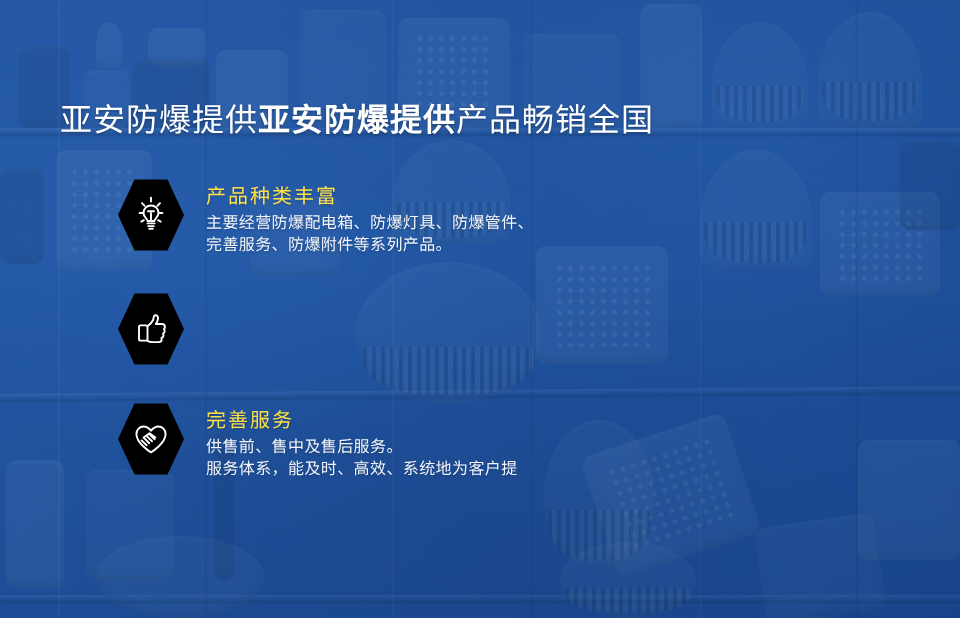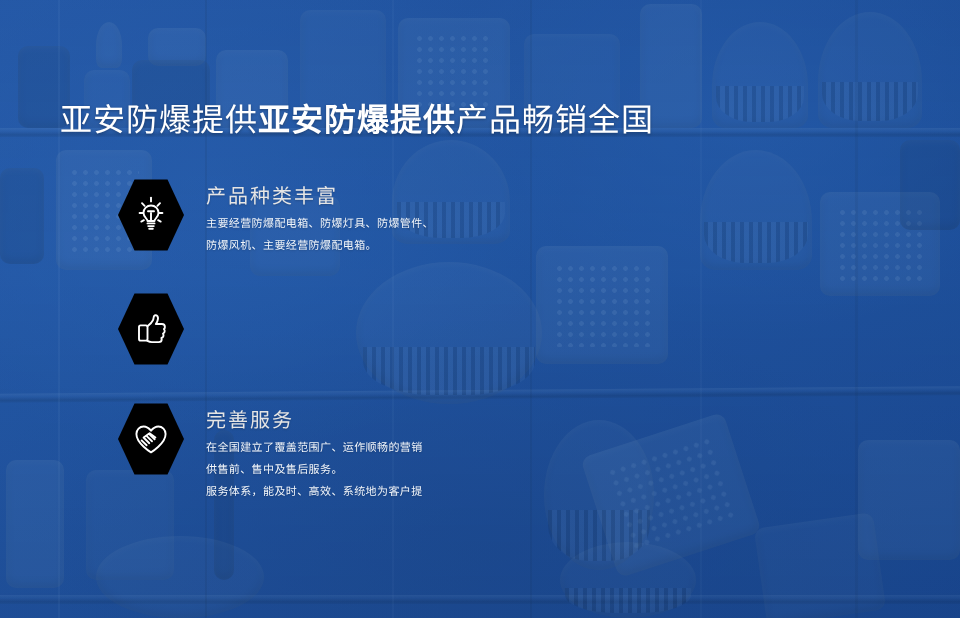--- a/index.html
+++ b/index.html
@@ -150,27 +150,27 @@
     margin-right: 22px;
   }
   .hex svg { display: block; }
 
   .feat-text { padding-top: 4px; }
 
   .feat-title {
     font-size: 20px;
     line-height: 28px;
     font-weight: 400;
-    color: #e5e5e5;
+    color: #fde047;
     letter-spacing: 2px;
     margin-bottom: 2px;
     text-shadow: 0 1px 2px rgba(0,0,0,.22);
   }
   .feat-desc {
-    font-size: 11px;
+    font-size: 16px;
     line-height: 22px;
     color: #f2f6fb;
     letter-spacing: .4px;
     text-shadow: 0 1px 2px rgba(0,0,0,.20);
   }
   .feat-desc div { white-space: nowrap; }
 </style>
 </head>
 <body>
 
@@ -244,21 +244,21 @@
               <line x1="26" y1="7.2" x2="23.4" y2="9.8"></line>
               <line x1="7.3" y1="25.6" x2="9.9" y2="24.2"></line>
               <line x1="26.7" y1="25.6" x2="24.1" y2="24.2"></line>
             </svg>
           </span>
         </div>
         <div class="feat-text">
           <div class="feat-title">产品种类丰富</div>
           <div class="feat-desc">
             <div>主要经营防爆配电箱、防爆灯具、防爆管件、</div>
-            <div>防爆风机、主要经营防爆配电箱。</div>
+            <div>完善服务、防爆附件等系列产品。</div>
           </div>
         </div>
       </div>
 
       <div class="feature">
         <div class="hex">
           <span>
             <svg width="34" height="34" viewBox="0 0 34 34" fill="none" stroke="#ffffff" stroke-width="1.9" stroke-linecap="round" stroke-linejoin="round">
               <path d="M13.5 14.2c1.8-1.3 4.5-3.6 5.5-6 .7-1.7.5-3.4 1.2-4.3.8-1 2.6-.7 3.3.4.8 1.2.5 3.3-.2 5-.4 1-1 2-1.5 2.7h6.1c1.7 0 3 1.3 3 2.9 0 .9-.4 1.7-1 2.2.5.5.8 1.2.8 2 0 1.2-.7 2.2-1.7 2.6.3.4.5 1 .5 1.6 0 1.3-.9 2.4-2.1 2.7.2.4.3.8.3 1.2 0 1.6-1.3 2.9-3 2.9h-6.8c-1.6 0-3.1-.4-4.4-1.2"></path>
               <rect x="5" y="13.4" width="8.5" height="15.2" rx="1.6"></rect>
@@ -278,21 +278,20 @@
               <line x1="8.6" y1="18.4" x2="13.6" y2="23.3"></line>
               <line x1="11.3" y1="16.3" x2="16.3" y2="21.2"></line>
               <line x1="14" y1="14.4" x2="19" y2="19.3"></line>
               <line x1="16.8" y1="12.6" x2="21.6" y2="17.3"></line>
             </svg>
           </span>
         </div>
         <div class="feat-text">
           <div class="feat-title">完善服务</div>
           <div class="feat-desc">
-            <div>在全国建立了覆盖范围广、运作顺畅的营销</div>
             <div>供售前、售中及售后服务。</div>
             <div>服务体系，能及时、高效、系统地为客户提</div>
           </div>
         </div>
       </div>
 
     </div>
   </div>
 </div>
 

